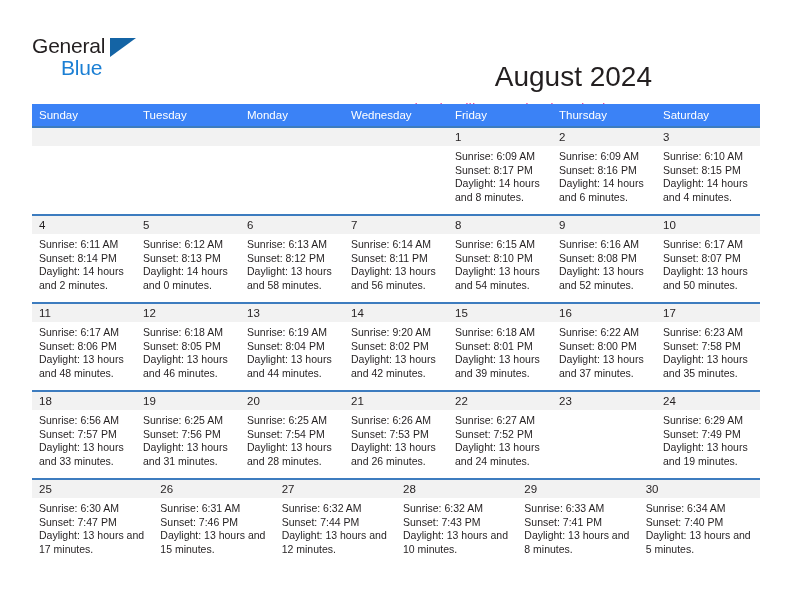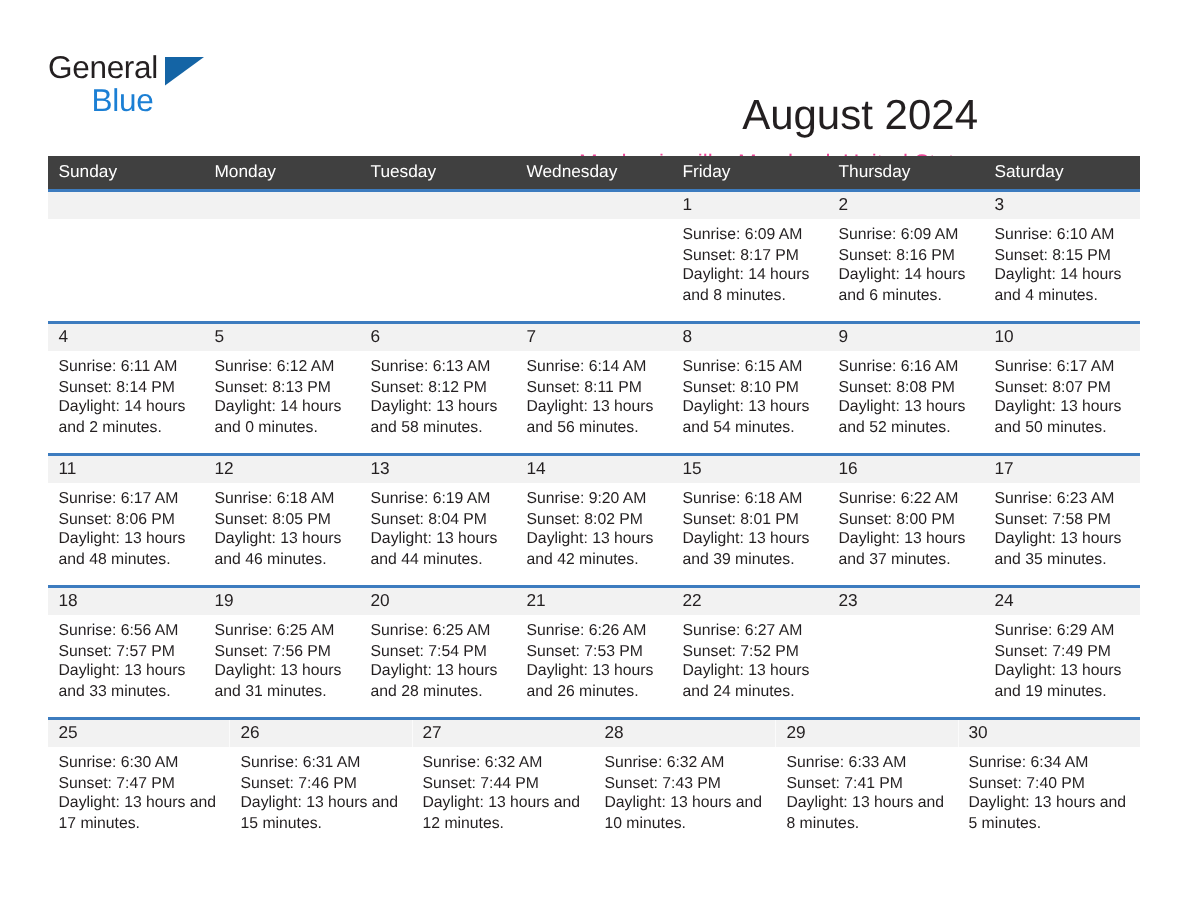--- a/index.html
+++ b/index.html
@@ -90,21 +90,21 @@
 
   
   .calendar {
     position: absolute;
     left: 32px;
     top: 104px;
     width: 728px;
   }
   .weekdays {
     display: flex;
-    background: #404040;
+    background: #3b82f6;
     height: 22px;
   }
   .weekday {
     flex: 1 1 0;
     color: #ffffff;
     font-size: 11.5px;
     line-height: 22px;
     padding-left: 7px;
     box-sizing: border-box;
     white-space: nowrap;
@@ -168,22 +168,22 @@
       <div class="cal-title">August 2024</div>
       <div class="cal-subtitle">Mechanicsville, Maryland, United States</div>
     </div>
 
   </div>
 
   <div class="calendar">
 
     <div class="weekdays">
       <div class="weekday">Sunday</div>
+      <div class="weekday">Tuesday</div>
       <div class="weekday">Monday</div>
-      <div class="weekday">Tuesday</div>
       <div class="weekday">Wednesday</div>
       <div class="weekday">Friday</div>
       <div class="weekday">Thursday</div>
       <div class="weekday">Saturday</div>
     </div>
 
     <div class="week">
       <div class="day-cell empty">
         <div class="day-num"></div>
         <div class="day-body">

